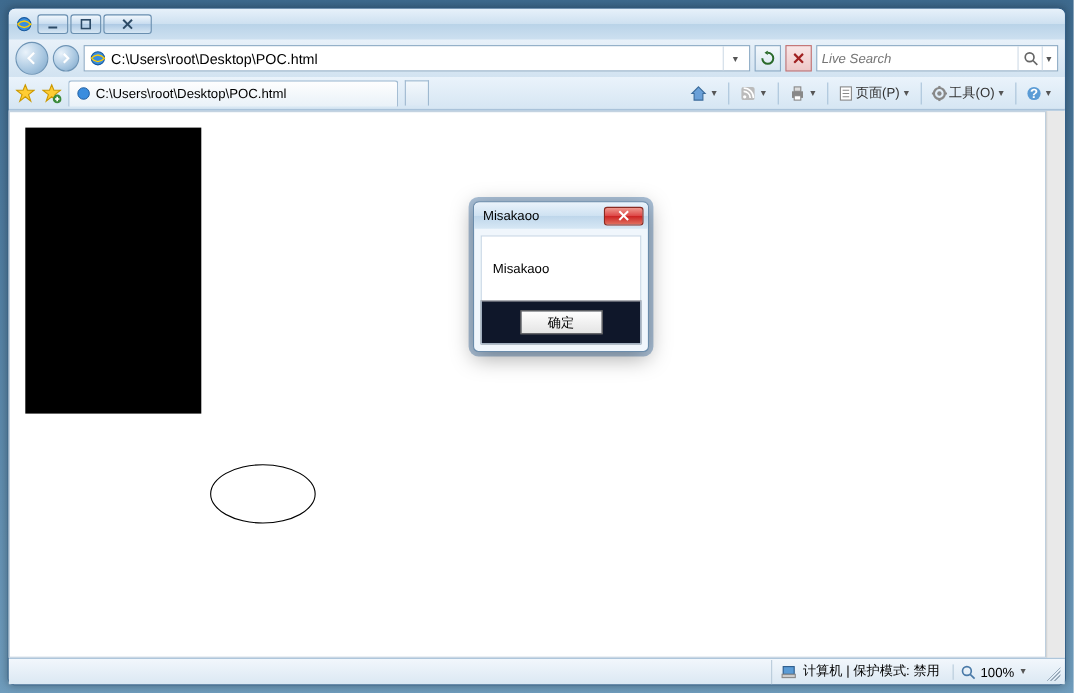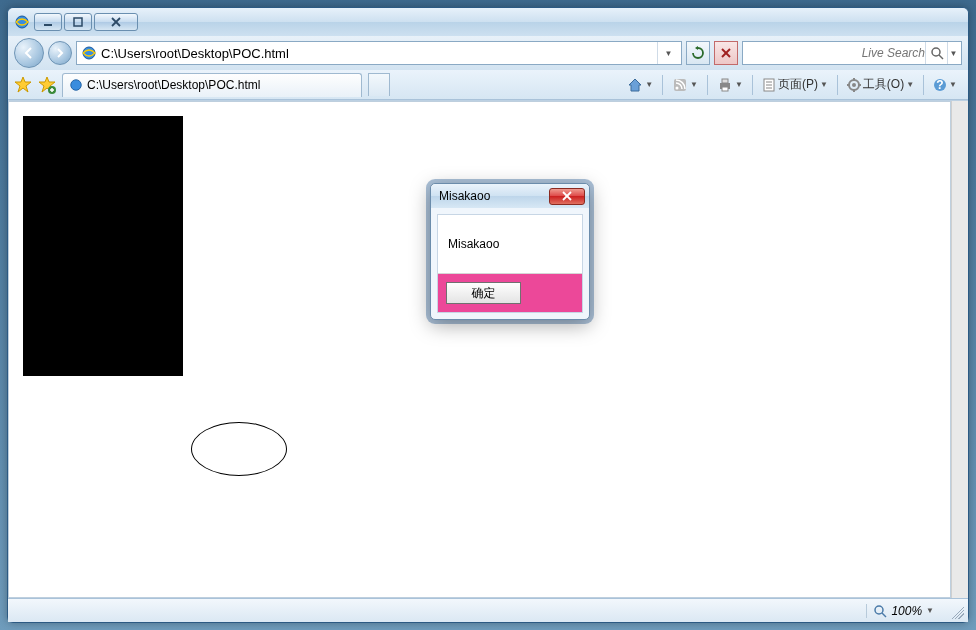--- a/index.html
+++ b/index.html
@@ -63,21 +63,21 @@
   }
   .stop-btn {
     width: 24px; height: 24px; border: 1px solid #c26a6a; background: linear-gradient(#f9e6e6,#eec7c7);
     display: flex; align-items: center; justify-content: center; cursor: default; color:#a02020;
   }
   .searchbox {
     width: 220px; height: 24px; background: #fff; border: 1px solid #8aa9c4;
     display: flex; align-items: center; padding: 0 2px 0 4px;
   }
   .searchbox input {
-    flex: 1; border: none; outline: none; font-style: italic; color: #888; height: 20px; text-align: right;
+    flex: 1; border: none; outline: none; font-style: italic; color: #888; height: 20px;
   }
 
   
   .toolbar {
     height: 30px; display: flex; align-items: center; padding: 0 6px; gap: 6px;
     background: linear-gradient(to bottom,#eaf3fb,#d6e6f3);
     border-bottom: 1px solid #a9c2d9;
   }
   .fav-star { width: 18px; height: 18px; color: #e6b800; }
   .fav-add { width: 18px; height: 18px; color: #3a8a3a; }
@@ -124,41 +124,41 @@
     width: 36px; height: 17px; border-radius: 3px;
     background: linear-gradient(#ef9a8f,#d44 50%,#c22 50%,#e07060);
     border: 1px solid #8a2a20; display:flex;align-items:center;justify-content:center;
     color:#fff; cursor: default;
   }
   .dlg-body { padding: 6px; }
   .dlg-msg {
     background: #fff; border: 1px solid #c7d6e5; padding: 22px 10px; min-height: 40px;
   }
   .dlg-btns {
-    background: #ec4899; border: 1px solid #c7d6e5; border-top: 1px solid #d6d6d6;
-    padding: 8px; display: flex; margin-top:-1px;
+    background: #0f172a; border: 1px solid #c7d6e5; border-top: 1px solid #d6d6d6;
+    padding: 8px; display: flex; justify-content: center; margin-top:-1px;
   }
   .dlg-btns button {
     width: 75px; height: 22px; border: 1px solid #707070;
     background: linear-gradient(#fefefe,#e4e4e4);
     cursor: default;
   }
 
   
   .statusbar {
     height: 24px; border-top: 1px solid #a9c2d9;
     background: linear-gradient(#f2f7fc,#dbe8f3);
     display: flex; align-items: center; padding: 0 4px; gap: 4px;
   }
   .statusbar .spacer { flex: 1; }
   .status-seg {
     height: 22px; padding: 0 8px; display: flex; align-items: center; gap: 4px;
     border-left: 1px solid #b7cada;
   }
-  .zoom-seg { border-left: 1px solid #b7cada; padding: 0 6px; display:flex;align-items:center;gap:4px;font-style:italic;}
+  .zoom-seg { border-left: 1px solid #b7cada; padding: 0 6px; display:flex;align-items:center;gap:4px;}
   .resize-grip {
     width: 16px; height: 16px; margin-left: 4px;
     background:
       linear-gradient(135deg, transparent 60%, #9ab 60%, #9ab 65%, transparent 65%),
       linear-gradient(135deg, transparent 70%, #9ab 70%, #9ab 75%, transparent 75%),
       linear-gradient(135deg, transparent 80%, #9ab 80%, #9ab 85%, transparent 85%);
   }
 
   
   svg { display: block; }
@@ -334,20 +334,29 @@
   <div class="content-wrap">
     <div class="content">
       <div class="black-box"></div>
       <div class="ellipse"></div>
     </div>
     <div class="vscroll"></div>
   </div>
 
   <div class="statusbar">
     <div class="spacer"></div>
+    <div class="status-seg">
+      <span>
+        <svg width="16" height="14">
+            <rect x="2" y="2" width="10" height="7" fill="#5a9bd5" stroke="#2a5a8a"></rect>
+            <rect x="1" y="9" width="12" height="3" fill="#ccc" stroke="#888"></rect>
+          </svg>
+      </span>
+      <span>计算机 | 保护模式: 禁用</span>
+    </div>
     <div class="zoom-seg">
       <span>
         <svg width="14" height="14">
             <circle cx="6" cy="6" r="4" fill="none" stroke="#4a7aa8" stroke-width="1.5"></circle>
             <line x1="9" y1="9" x2="13" y2="13" stroke="#4a7aa8" stroke-width="1.5"></line>
           </svg>
       </span>
       <span>100%</span>
       <span class="chev">▼</span>
     </div>

